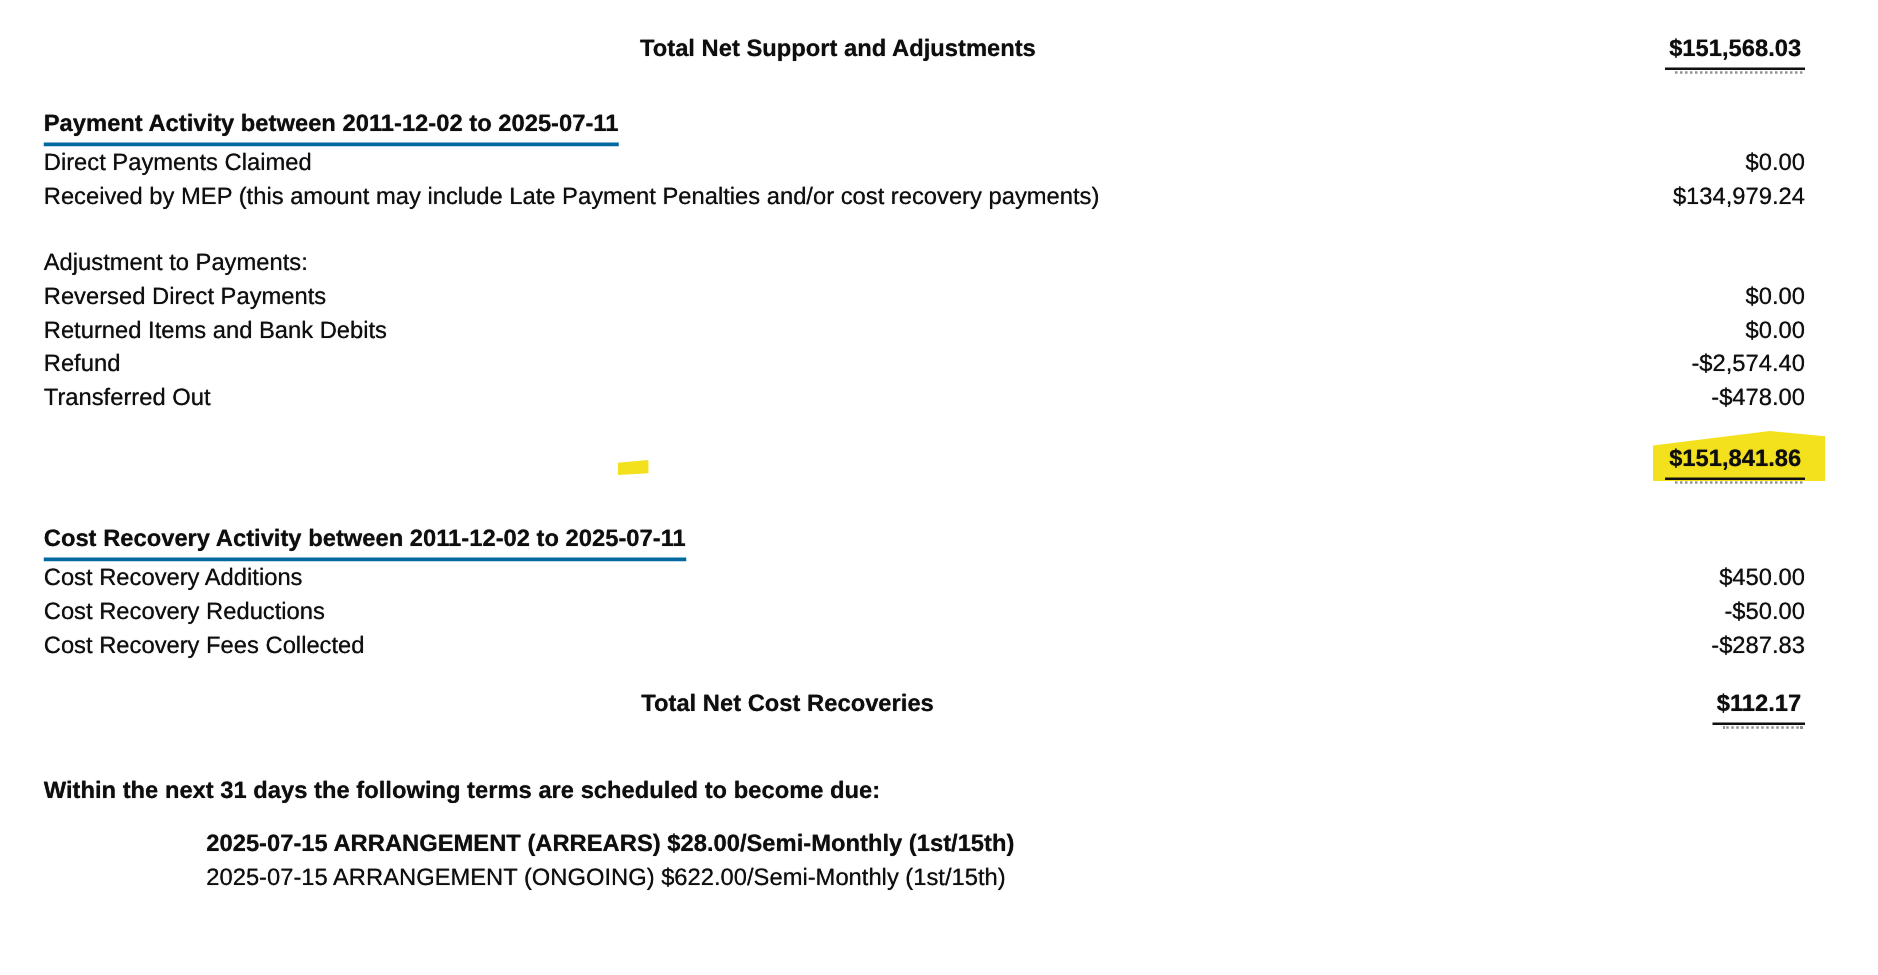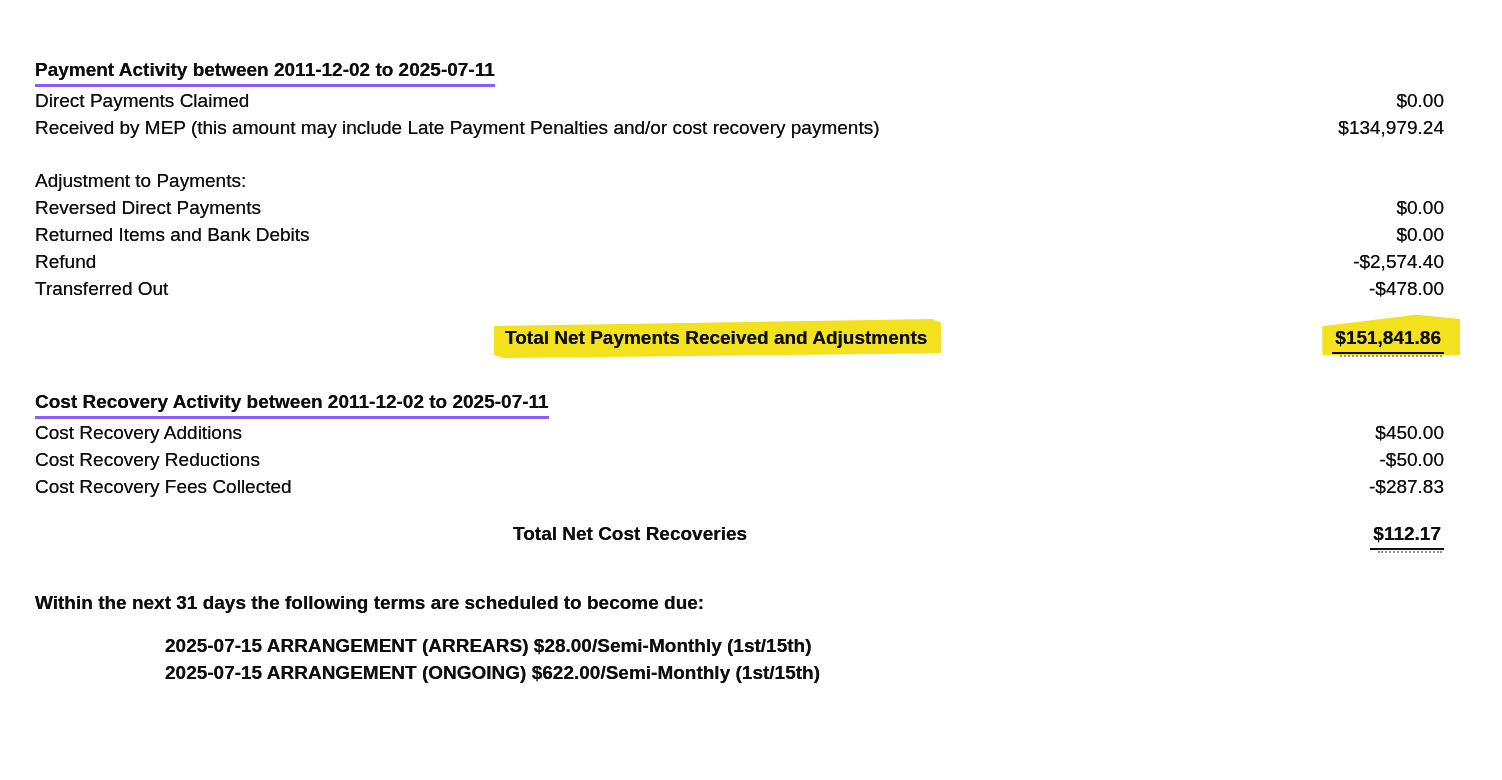--- a/index.html
+++ b/index.html
@@ -17,21 +17,21 @@
   }
   .row { display:flex; align-items:baseline; line-height:27px; }
   .lbl { white-space:nowrap; }
   .amt { margin-left:auto; white-space:nowrap; text-align:right; }
   .b { font-weight:bold; }
 
   
   .heading {
     font-weight:bold;
     display:inline-block;
-    border-bottom:3px solid #8b5cf6;
+    border-bottom:3px solid #0369a1;
     padding-bottom:1px;
   }
 
   
   .u-amt {
     display:inline-block;
     border-bottom:2px solid #101010;
     padding:0 3px 1px 3px;
     position:relative;
   }
@@ -66,20 +66,24 @@
   .indent-total   { margin-left:477px; }
   .indent-hl      { margin-left:470px; }
   .indent-total2  { margin-left:478px; }
   .indent-term    { margin-left:130px; }
 </style>
 </head>
 <body>
 
 <div class="page">
 
+  <div class="row">
+    <span class="lbl b indent-total">Total Net Support and Adjustments</span>
+    <span class="amt b"><span class="u-amt">$151,568.03</span></span>
+  </div>
 
   <div class="row mt-sec1">
     <span class="heading">Payment Activity between 2011-12-02 to 2025-07-11</span>
   </div>
 
   <div class="row">
     <span class="lbl">Direct Payments Claimed</span>
     <span class="amt">$0.00</span>
   </div>
   <div class="row">
@@ -101,21 +105,21 @@
   <div class="row">
     <span class="lbl">Refund</span>
     <span class="amt">-$2,574.40</span>
   </div>
   <div class="row">
     <span class="lbl">Transferred Out</span>
     <span class="amt">-$478.00</span>
   </div>
 
   <div class="row mt-hl">
-    <span class="lbl b hl indent-hl"><span class="mark mark-label"></span><span class="txt">Total Net Payments Received and Adjustments</span></span>
+    <span class="lbl b hl indent-hl"><span class="mark mark-label"></span></span>
     <span class="amt b hl"><span class="mark mark-amt"></span><span class="txt u-amt">$151,841.86</span></span>
   </div>
 
   <div class="row mt-sec2">
     <span class="heading">Cost Recovery Activity between 2011-12-02 to 2025-07-11</span>
   </div>
   <div class="row">
     <span class="lbl">Cost Recovery Additions</span>
     <span class="amt">$450.00</span>
   </div>
@@ -133,16 +137,16 @@
     <span class="amt b"><span class="u-amt">$112.17</span></span>
   </div>
 
   <div class="row mt-due">
     <span class="lbl b">Within the next 31 days the following terms are scheduled to become due:</span>
   </div>
   <div class="row mt-term1">
     <span class="lbl indent-term" style="font-weight:600">2025-07-15 ARRANGEMENT (ARREARS) $28.00/Semi-Monthly (1st/15th)</span>
   </div>
   <div class="row">
-    <span class="lbl indent-term" style="font-weight:700">2025-07-15 ARRANGEMENT (ONGOING) $622.00/Semi-Monthly (1st/15th)</span>
+    <span class="lbl indent-term" style="font-weight:400">2025-07-15 ARRANGEMENT (ONGOING) $622.00/Semi-Monthly (1st/15th)</span>
   </div>
 
 </div>
 
 </body></html>

